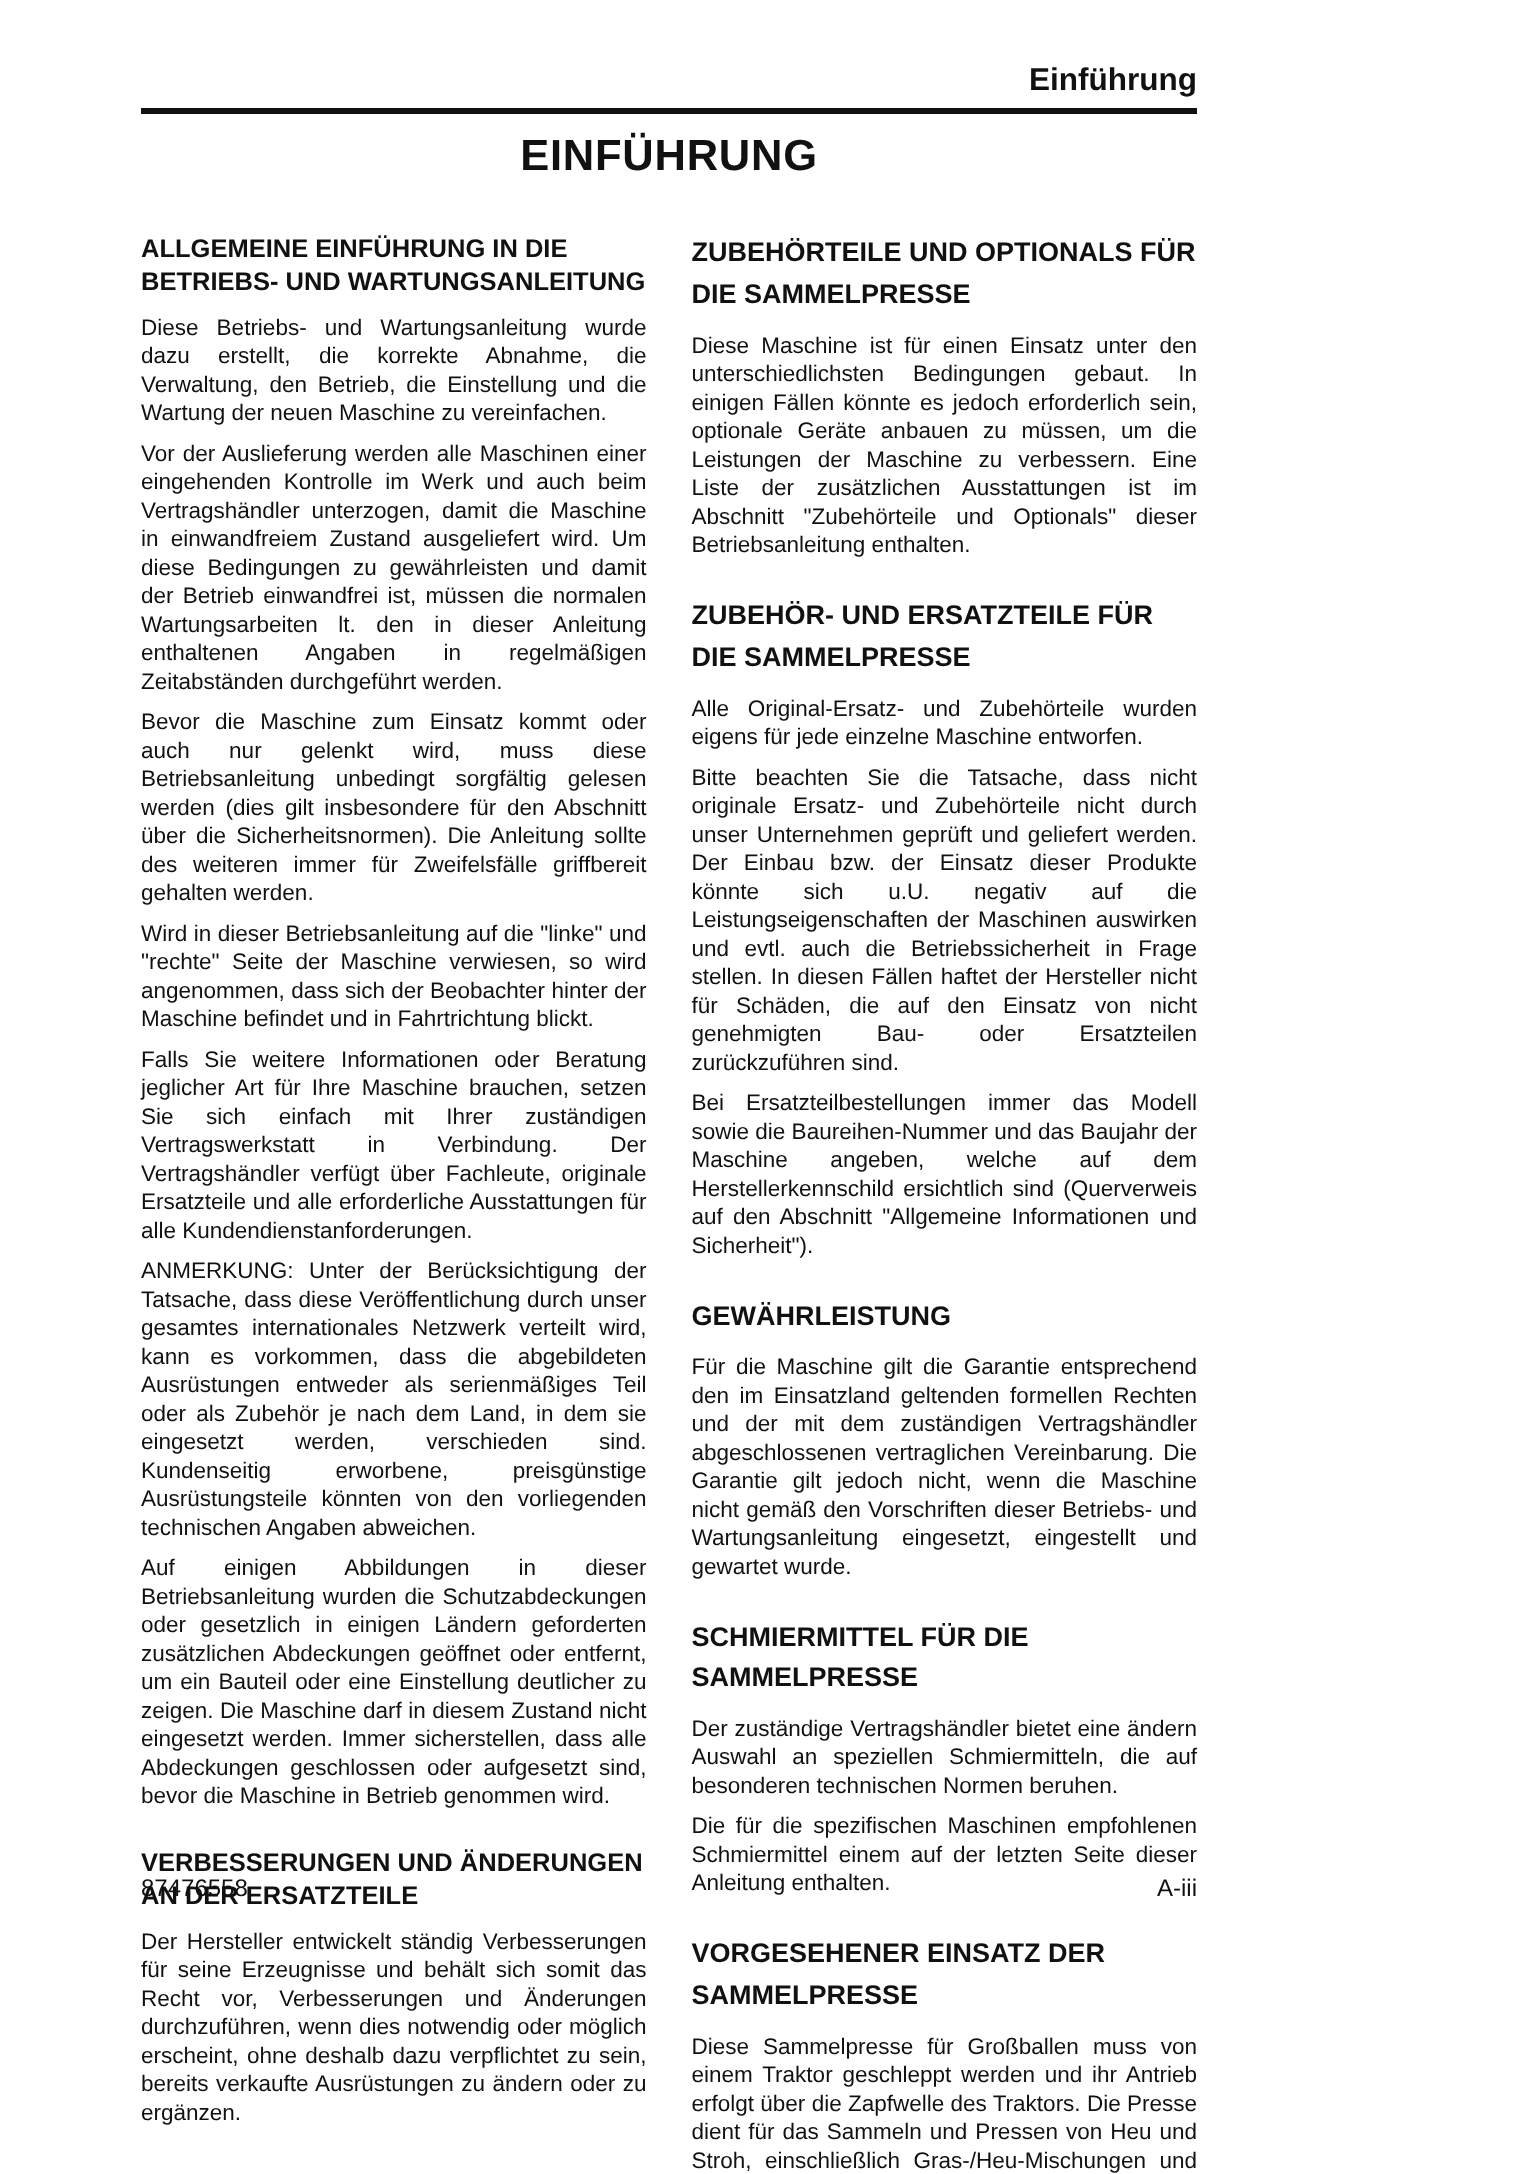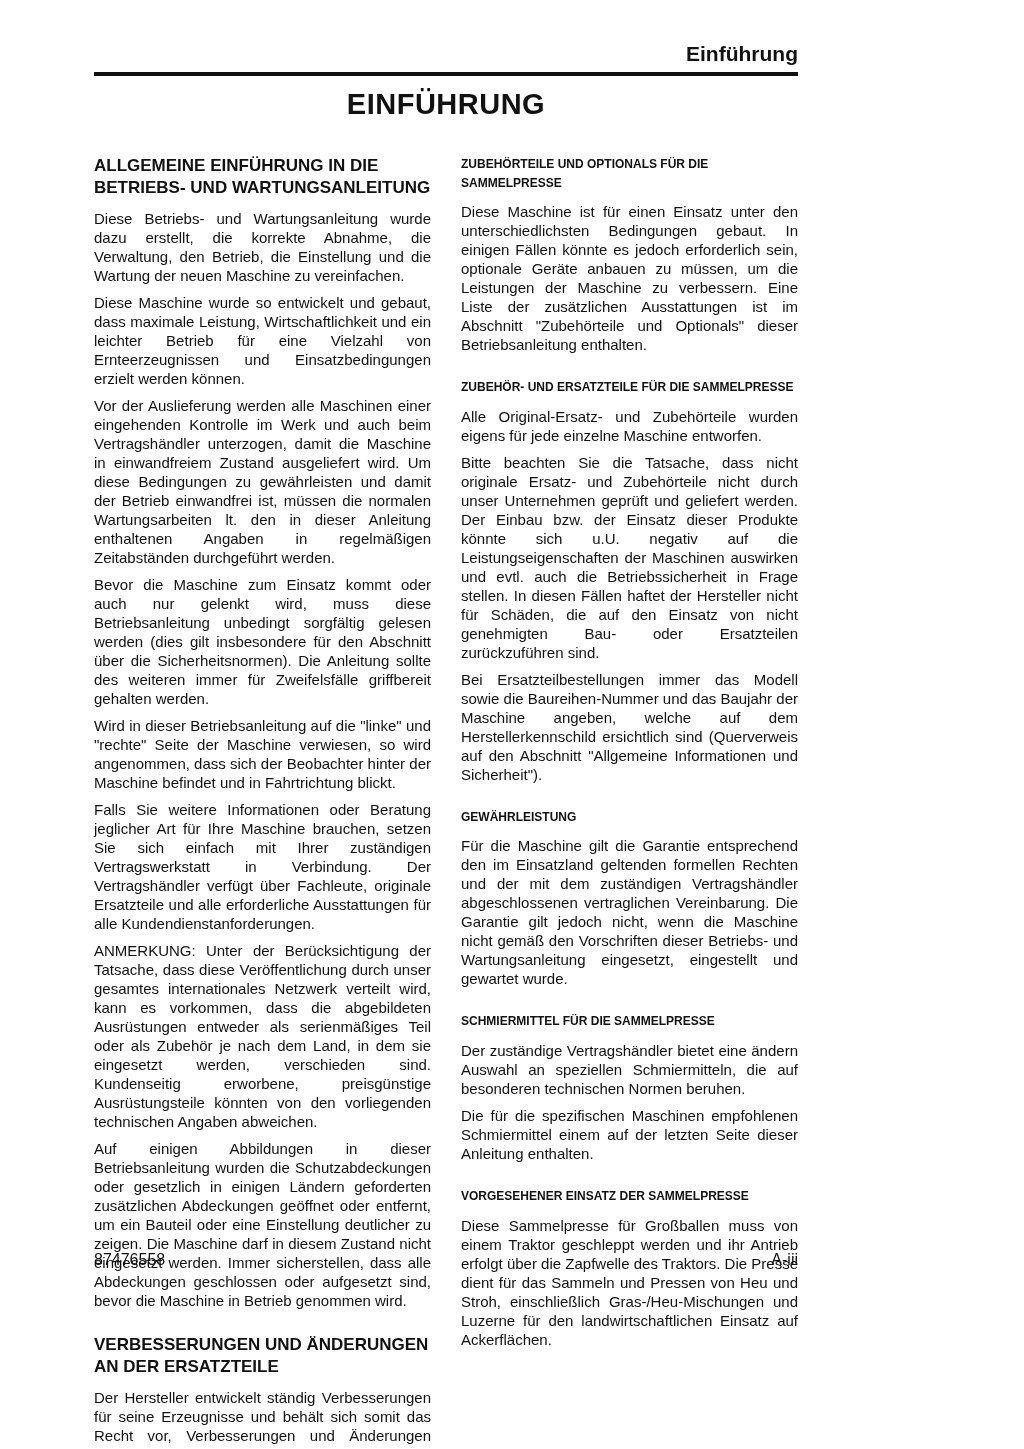--- a/index.html
+++ b/index.html
@@ -46,21 +46,21 @@
     min-width: 0;
   }
   .section-heading {
     margin: 24px 0 10px 0;
     font-size: 17px;
     font-weight: bold;
     line-height: 1.3;
     text-align: left;
   }
   .column-right .section-heading {
-    font-size: 12px;
+    font-size: 18px;
     line-height: 1.55;
   }
   .section-heading:first-child {
     margin-top: 0;
   }
   .body-para {
     margin: 0 0 8px 0;
     font-size: 15px;
     line-height: 19px;
     text-align: justify;
@@ -84,21 +84,20 @@
   <div class="running-header">Einführung</div>
 
   <div class="header-rule"></div>
 
   <h1 class="page-title">EINFÜHRUNG</h1>
 
   <div class="columns">
     <div class="column column-left" id="col-left">
         <h2 class="section-heading">ALLGEMEINE EINFÜHRUNG IN DIE BETRIEBS- UND WARTUNGSANLEITUNG</h2>
         <p class="body-para">Diese Betriebs- und Wartungsanleitung wurde dazu erstellt, die korrekte Abnahme, die Verwaltung, den Betrieb, die Einstellung und die Wartung der neuen Maschine zu vereinfachen.</p>
-        <p class="body-para">Diese Maschine wurde so entwickelt und gebaut, dass maximale Leistung, Wirtschaftlichkeit und ein leichter Betrieb für eine Vielzahl von Ernteerzeugnissen und Einsatzbedingungen erzielt werden können.</p>
         <p class="body-para">Vor der Auslieferung werden alle Maschinen einer eingehenden Kontrolle im Werk und auch beim Vertragshändler unterzogen, damit die Maschine in einwandfreiem Zustand ausgeliefert wird. Um diese Bedingungen zu gewährleisten und damit der Betrieb einwandfrei ist, müssen die normalen Wartungsarbeiten lt. den in dieser Anleitung enthaltenen Angaben in regelmäßigen Zeitabständen durchgeführt werden.</p>
         <p class="body-para">Bevor die Maschine zum Einsatz kommt oder auch nur gelenkt wird, muss diese Betriebsanleitung unbedingt sorgfältig gelesen werden (dies gilt insbesondere für den Abschnitt über die Sicherheitsnormen). Die Anleitung sollte des weiteren immer für Zweifelsfälle griffbereit gehalten werden.</p>
         <p class="body-para">Wird in dieser Betriebsanleitung auf die "linke" und "rechte" Seite der Maschine verwiesen, so wird angenommen, dass sich der Beobachter hinter der Maschine befindet und in Fahrtrichtung blickt.</p>
         <p class="body-para">Falls Sie weitere Informationen oder Beratung jeglicher Art für Ihre Maschine brauchen, setzen Sie sich einfach mit Ihrer zuständigen Vertragswerkstatt in Verbindung. Der Vertragshändler verfügt über Fachleute, originale Ersatzteile und alle erforderliche Ausstattungen für alle Kundendienstanforderungen.</p>
         <p class="body-para">ANMERKUNG: Unter der Berücksichtigung der Tatsache, dass diese Veröffentlichung durch unser gesamtes internationales Netzwerk verteilt wird, kann es vorkommen, dass die abgebildeten Ausrüstungen entweder als serienmäßiges Teil oder als Zubehör je nach dem Land, in dem sie eingesetzt werden, verschieden sind. Kundenseitig erworbene, preisgünstige Ausrüstungsteile könnten von den vorliegenden technischen Angaben abweichen.</p>
         <p class="body-para">Auf einigen Abbildungen in dieser Betriebsanleitung wurden die Schutzabdeckungen oder gesetzlich in einigen Ländern geforderten zusätzlichen Abdeckungen geöffnet oder entfernt, um ein Bauteil oder eine Einstellung deutlicher zu zeigen. Die Maschine darf in diesem Zustand nicht eingesetzt werden. Immer sicherstellen, dass alle Abdeckungen geschlossen oder aufgesetzt sind, bevor die Maschine in Betrieb genommen wird.</p>
         <h2 class="section-heading">VERBESSERUNGEN UND ÄNDERUNGEN AN DER ERSATZTEILE</h2>
         <p class="body-para">Der Hersteller entwickelt ständig Verbesserungen für seine Erzeugnisse und behält sich somit das Recht vor, Verbesserungen und Änderungen durchzuführen, wenn dies notwendig oder möglich erscheint, ohne deshalb dazu verpflichtet zu sein, bereits verkaufte Ausrüstungen zu ändern oder zu ergänzen.</p>
       </div>
     <div class="column column-right" id="col-right">

